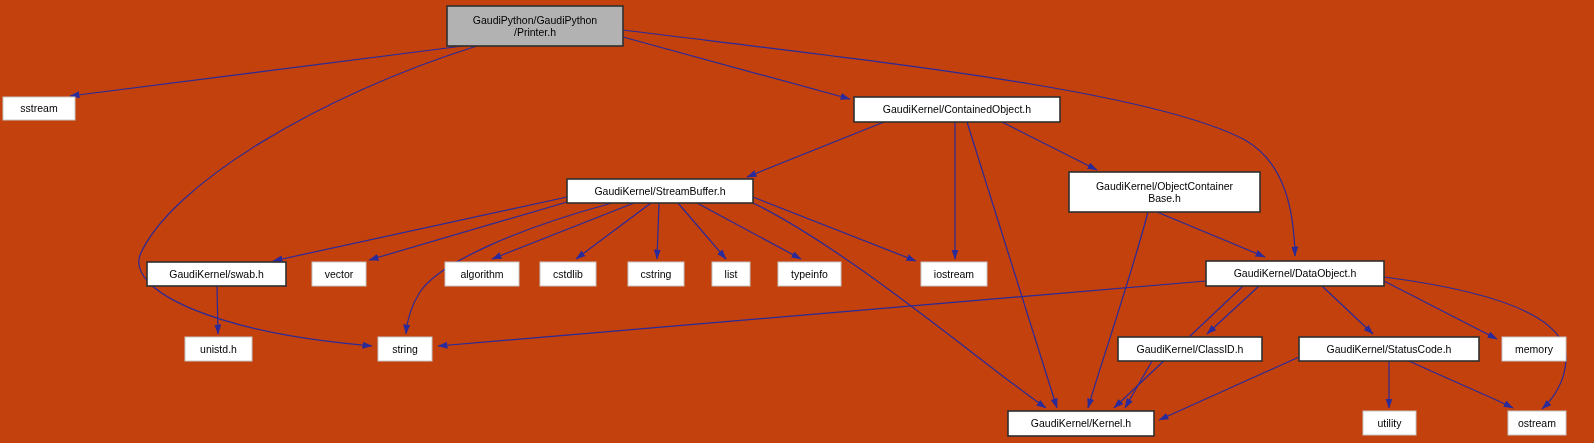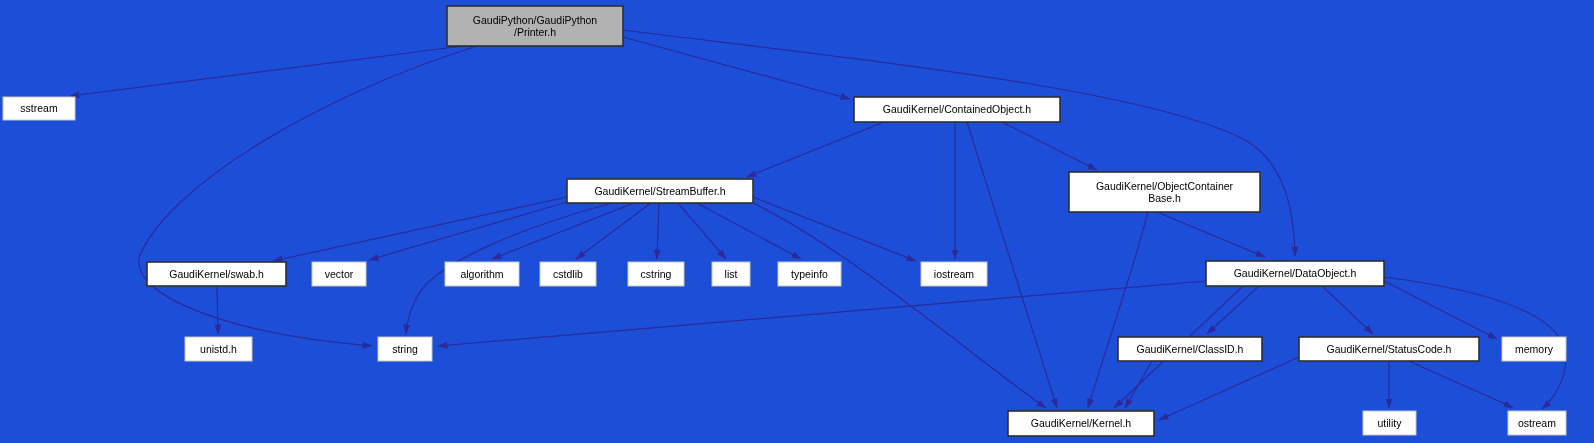--- a/index.html
+++ b/index.html
@@ -1,16 +1,16 @@
 <!DOCTYPE html>
 <html style="--edge-color: #2a2a9a; --root-fill: #b2b2b2;"><head>
 <meta charset="utf-8">
 <style>
   html,body { margin:0; padding:0; background:#ffffff; }
-  .stage { position:relative; width:1594px; height:443px; background:#1d4ed8; overflow:hidden; }
+  .stage { position:relative; width:1594px; height:443px; background:#c2410c; overflow:hidden; }
   svg text {
     font-family:"Liberation Sans", sans-serif;
     font-size:10.5px;
     fill:#000000;
     text-anchor:middle;
   }
   .edge {
     fill:none;
     stroke:var(--edge-color,#2a2a9a);
     stroke-width:1.2;

